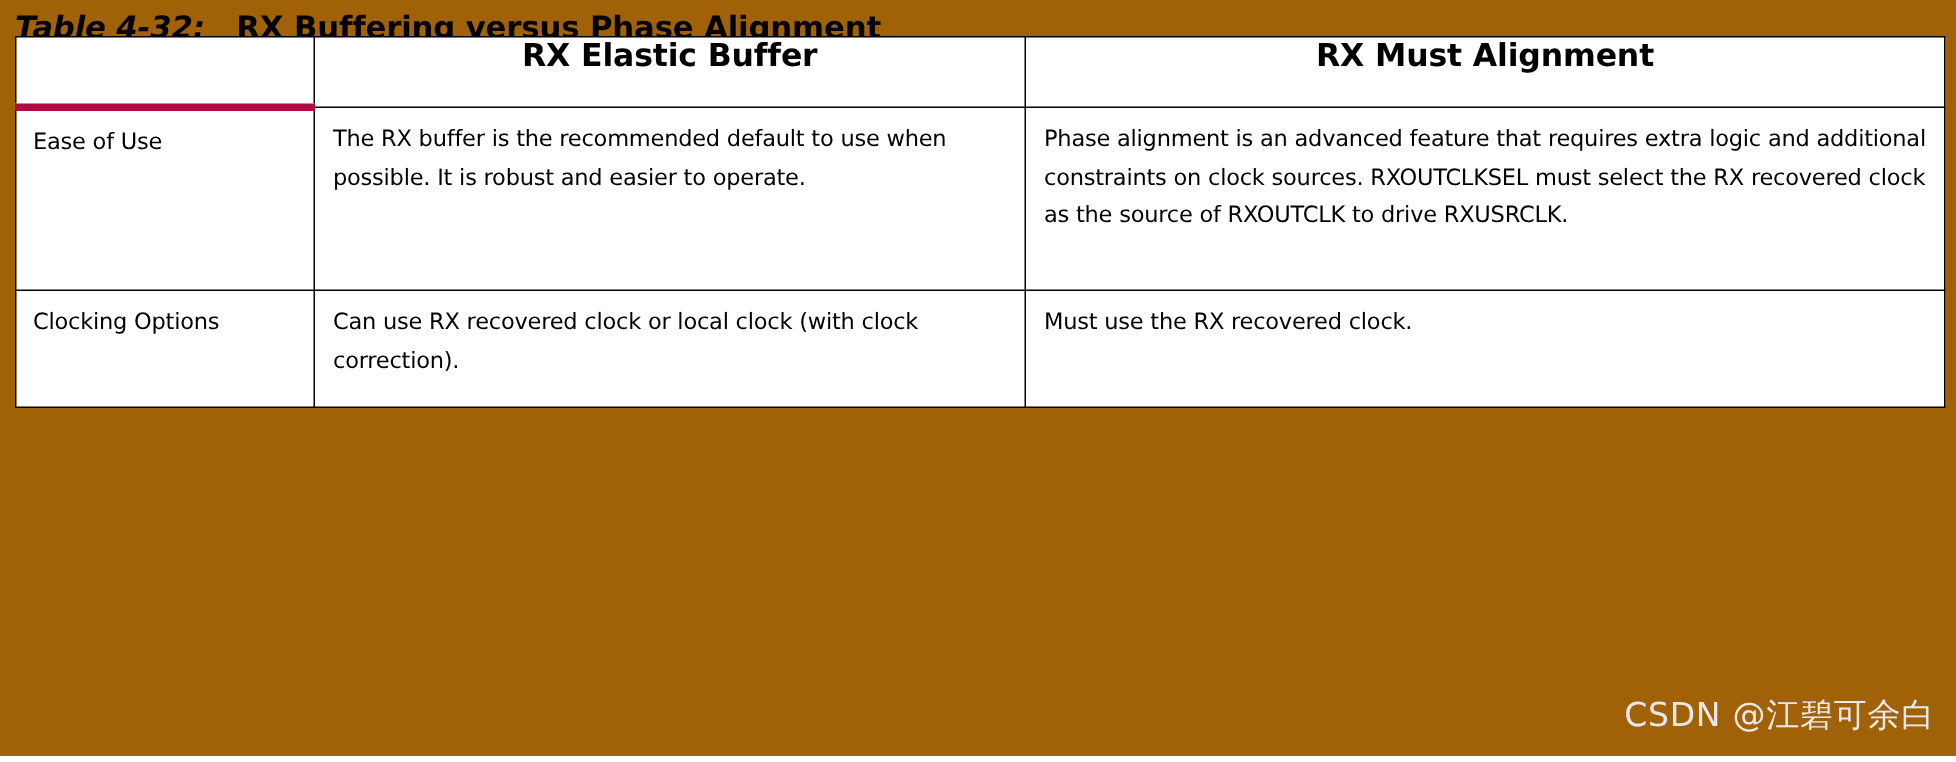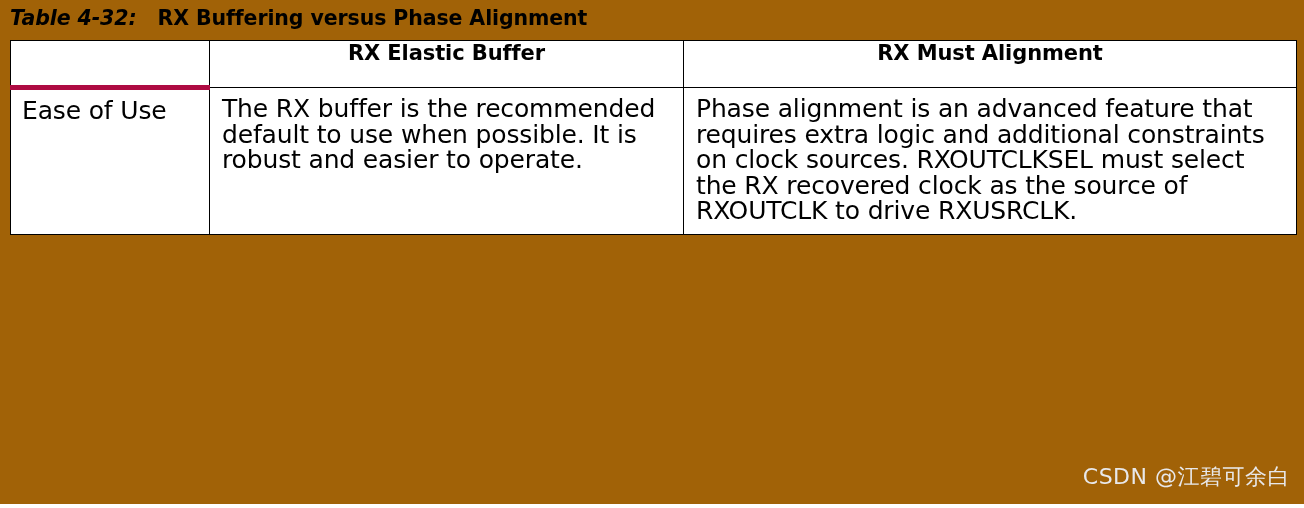--- a/index.html
+++ b/index.html
@@ -46,21 +46,21 @@
     font-size: 20.5px;
     margin-left: 21px;
     letter-spacing: -0.1px;
     color: #000;
   }
 
   
   .tbl-wrap {
     position: absolute;
     left: 10px;
-    top: 40px;
+    top: 24px;
     width: 1286px;
   }
   table.cmp {
     border-collapse: collapse;
     width: 1286px;
     table-layout: fixed;
     background: #fff;
   }
   table.cmp col.c0 { width: 199px; }
   table.cmp col.c1 { width: 474px; }
@@ -81,21 +81,21 @@
     vertical-align: middle;
     font-weight: 700;
     font-size: 21px;
     letter-spacing: -0.1px;
     padding: 0 6px;
   }
   thead tr th.blank { border-bottom: 5px solid #AE0B42; }
 
   
   tbody td {
-    font-size: 25px;
+    font-size: 15px;
     line-height: 25.6px;
     letter-spacing: -0.15px;
   }
   tbody td .cell {
     padding: 8px 12px 10px 12px;
   }
   tbody td.rowhead .cell { padding-left: 11px; }
   tbody tr.r0 td { height: 119px; }
   tbody tr.r1 td { height: 77px; }
   tbody tr.r2 td { height: 97px; }
@@ -143,19 +143,30 @@
           <td class="rowhead">
             <div class="cell">Ease of Use</div>
           </td>
           <td>
             <div class="cell">The RX buffer is the recommended default to use when possible. It is robust and easier to operate.</div>
           </td>
           <td>
             <div class="cell">Phase alignment is an advanced feature that requires extra logic and additional constraints on clock sources. RXOUTCLKSEL must select the RX recovered clock as the source of RXOUTCLK to drive RXUSRCLK.</div>
           </td>
         </tr>
+        <tr class="r1">
+          <td class="rowhead">
+            <div class="cell">Clocking Options</div>
+          </td>
+          <td>
+            <div class="cell">Can use RX recovered clock or local clock (with clock correction).</div>
+          </td>
+          <td>
+            <div class="cell">Must use the RX recovered clock.</div>
+          </td>
+        </tr>
       </tbody>
     </table>
   </div>
 
   <div class="watermark">CSDN @江碧可余白</div>
 
 </div>
 
 </body></html>

